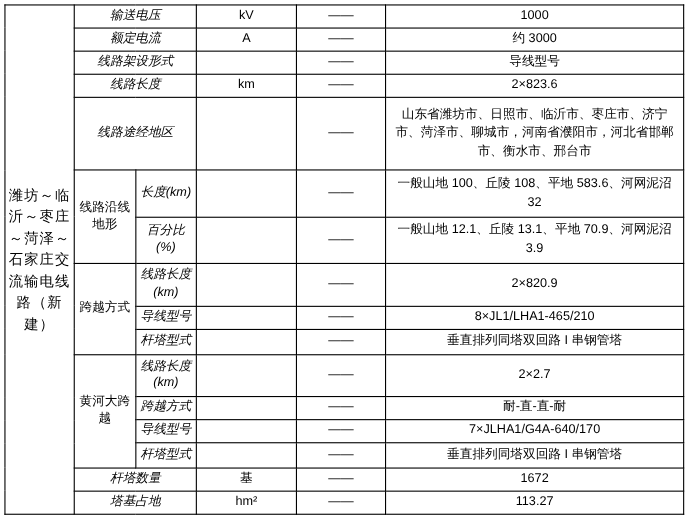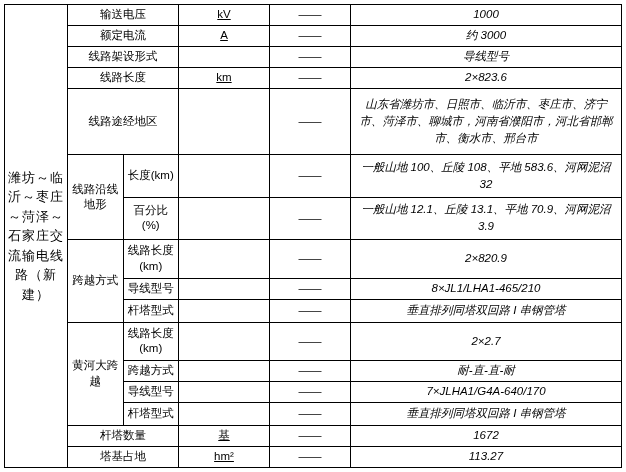--- a/index.html
+++ b/index.html
@@ -41,32 +41,31 @@
     font-size: 13px;
     line-height: 1.5;
     letter-spacing: 1px;
     padding: 2px 8px;
   }
   td.cat {
     width: 104px;
   }
   td.sub {
     width: 104px;
+    font-style: italic;
   }
   td.unit {
     width: 84px;
-    text-decoration: underline;
   }
   td.dash {
     width: 74px;
     letter-spacing: 0px;
   }
   td.val {
     text-align: center;
-    font-style: italic;
   }
 </style>
 </head>
 <body>
 
 <div class="sheet">
   <table class="spec">
     <tbody>
 
       <tr>

